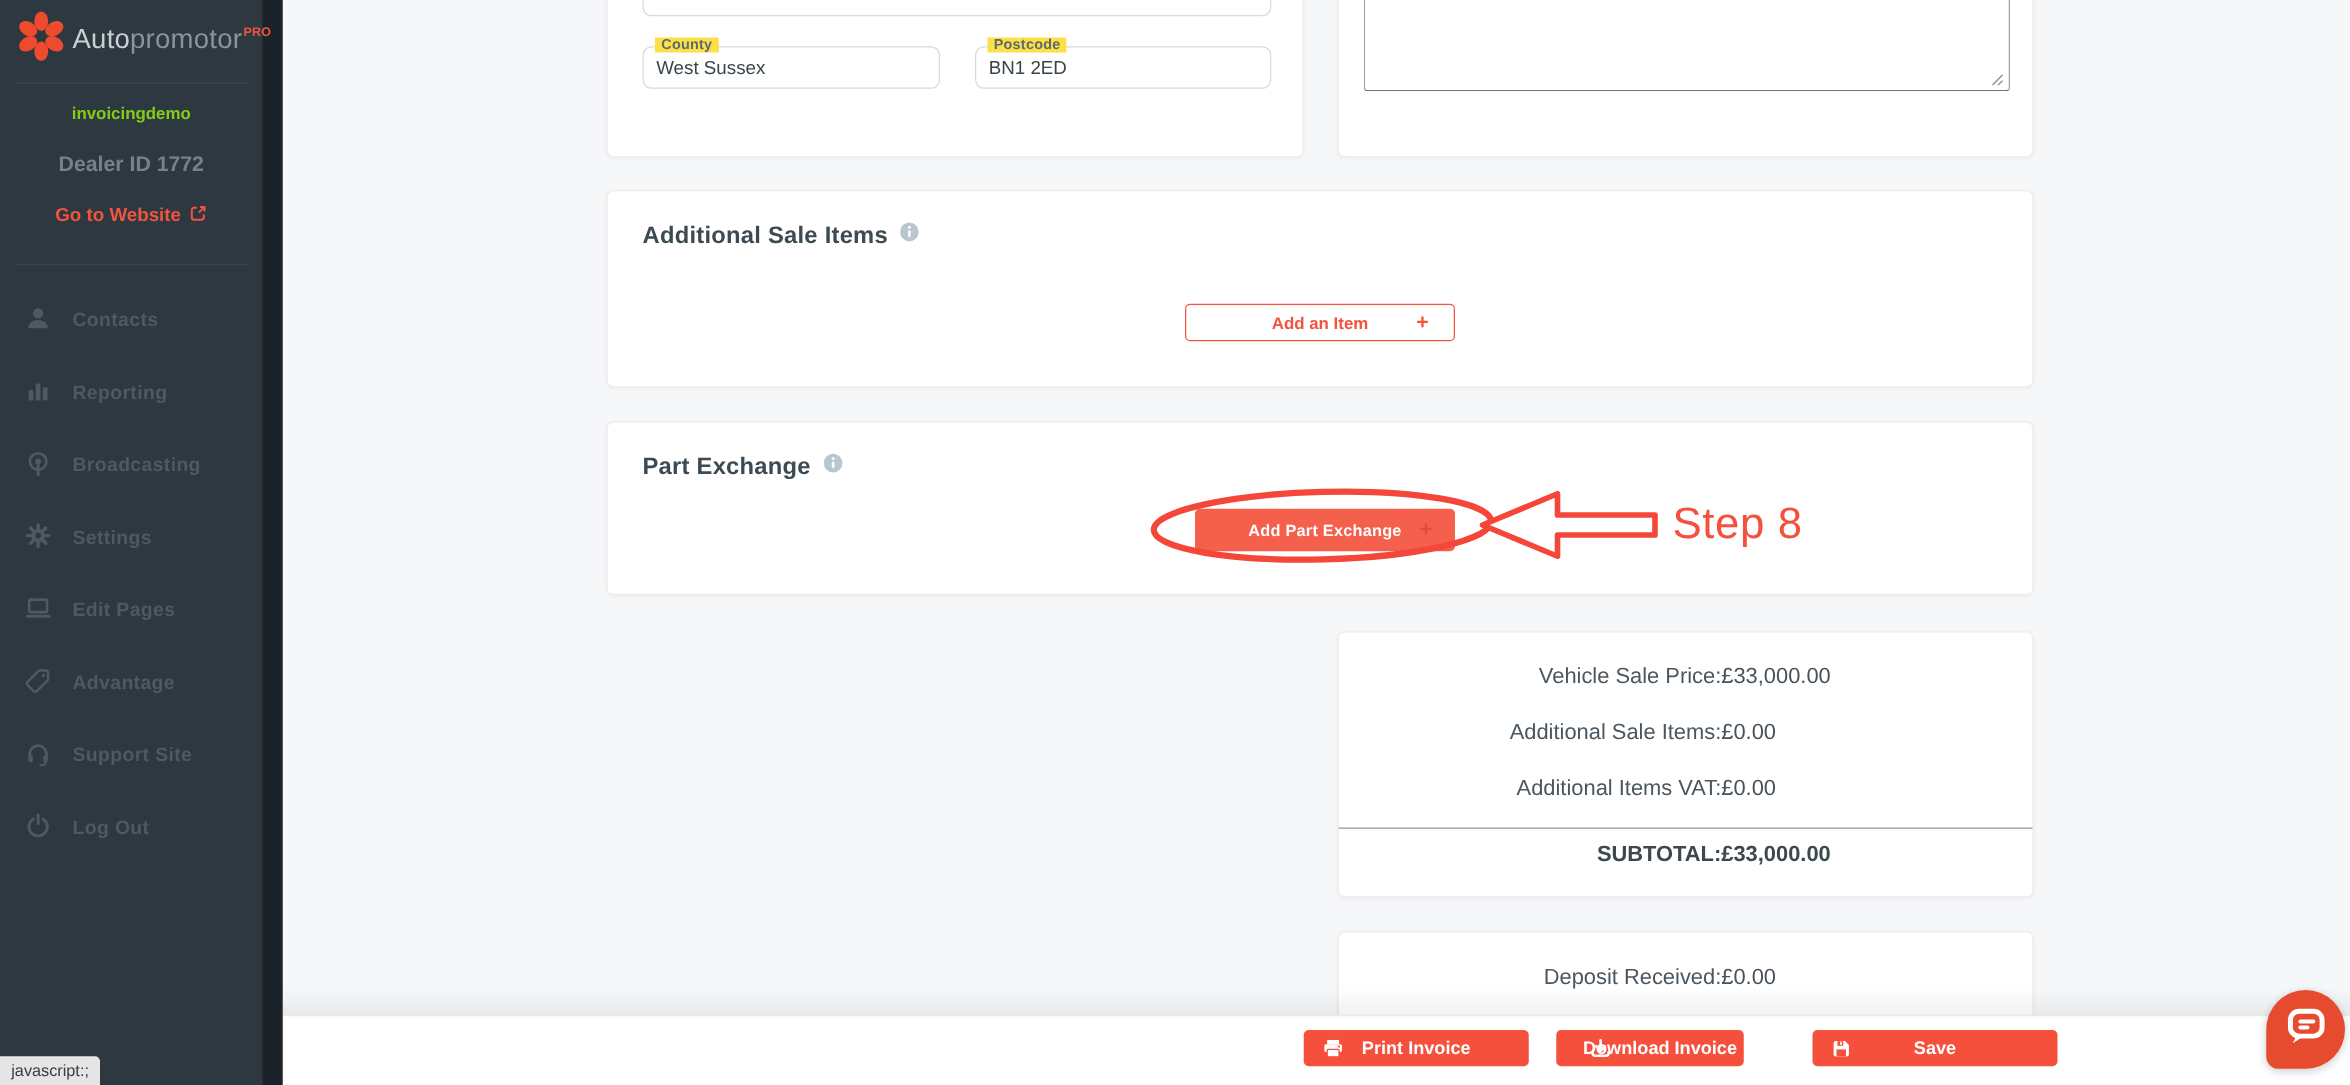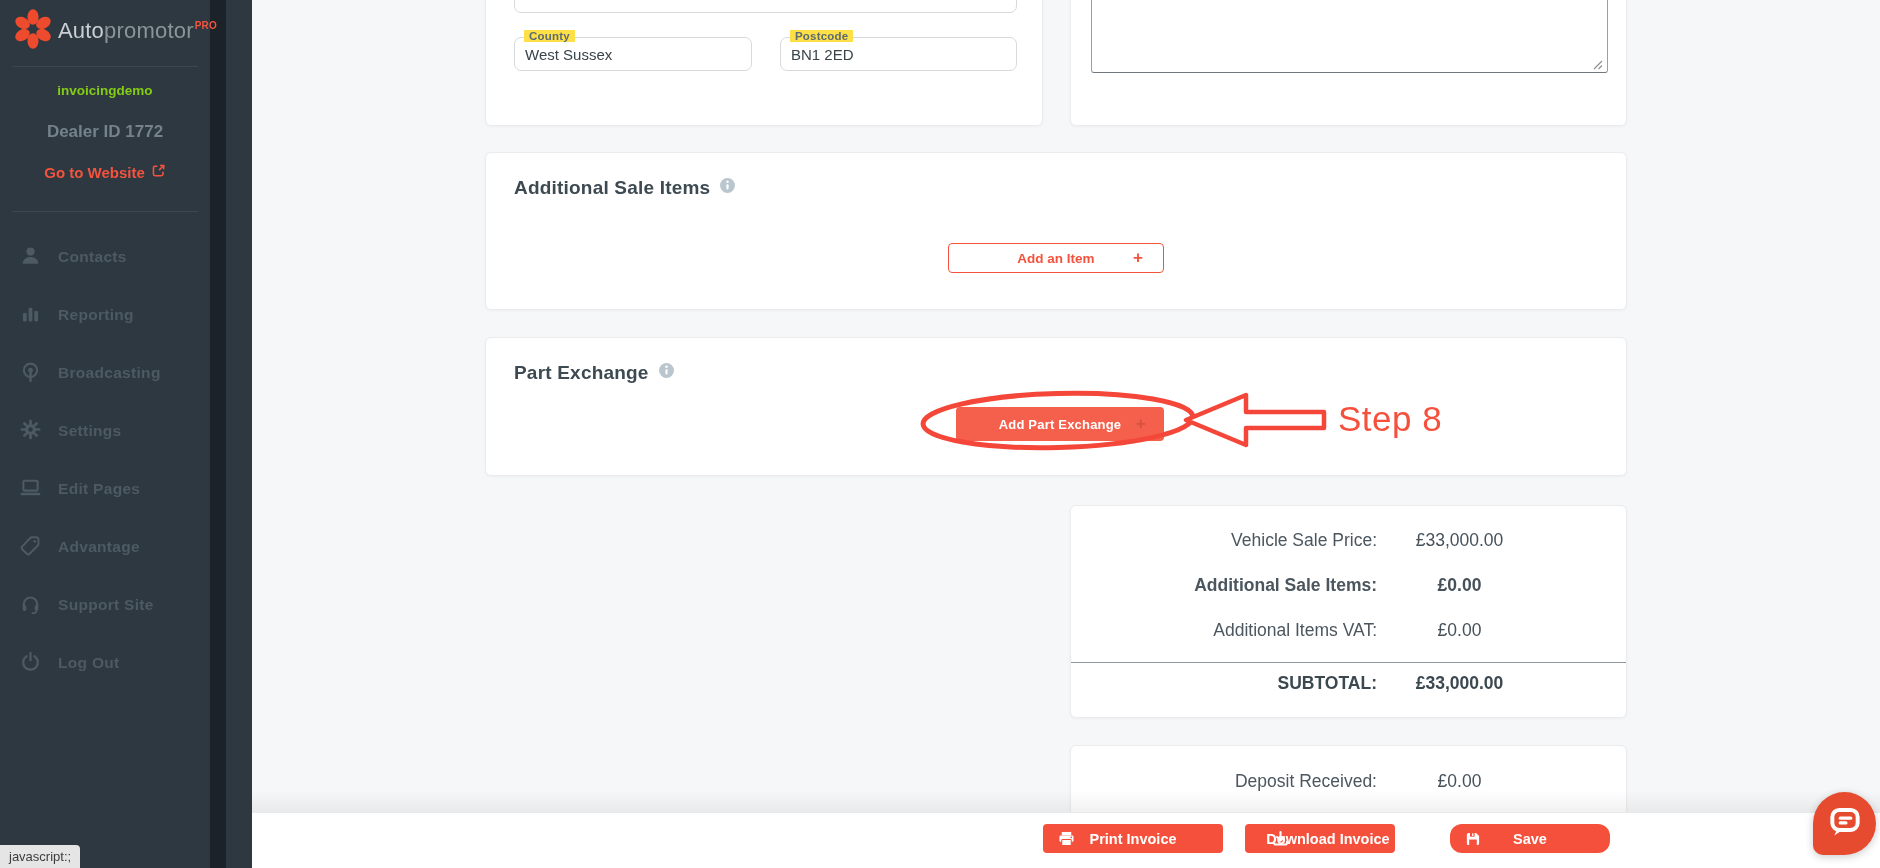--- a/index.html
+++ b/index.html
@@ -1,20 +1,20 @@
 <!DOCTYPE html>
 <html><head>
 <meta charset="utf-8">
 <style>
   html,body{margin:0;padding:0;background:#fff;}
   body{width:1880px;height:868px;overflow:hidden;font-family:"Liberation Sans",sans-serif;-webkit-font-smoothing:antialiased;}
   .app{position:relative;width:1880px;height:868px;background:#f6f7f8;overflow:hidden;}
 
   
-  .sidebar{position:absolute;left:0;top:0;width:226px;height:868px;background:#2d3840;z-index:30;padding-left:26px;}
+  .sidebar{position:absolute;left:0;top:0;width:226px;height:868px;background:#2d3840;z-index:30;}
   .sidebar-strip{position:absolute;left:210px;top:0;width:16px;height:868px;background:#1b2329;}
   .logo{position:absolute;left:11px;top:7px;width:196px;height:48px;display:flex;align-items:center;cursor:pointer;}
   .brand{margin-left:3px;font-size:22px;letter-spacing:.2px;white-space:nowrap;}
   .b-auto{color:#c9cfd3;}
   .b-promotor{color:#8b9499;}
   .b-pro{color:#f4533d;font-size:10px;font-weight:bold;vertical-align:9px;margin-left:1px;}
   .sdiv{position:absolute;left:12px;width:186px;height:1px;background:#3b464d;}
   .d1{top:66px;} .d2{top:211px;}
   .account{position:absolute;left:0;top:83px;width:210px;text-align:center;color:#84cc16;font-size:13.5px;font-weight:bold;}
   .dealer{position:absolute;left:0;top:122px;width:210px;text-align:center;color:#75828b;font-size:17px;font-weight:bold;}
@@ -52,35 +52,35 @@
   .btn-solid{position:absolute;left:470px;top:69px;width:208px;height:34px;border:none;border-radius:4px;background:#f4604c;color:#fff;font-size:13px;font-weight:bold;display:flex;align-items:center;justify-content:center;cursor:pointer;letter-spacing:.2px;font-family:"Liberation Sans",sans-serif;}
   .btn-solid .plus{position:absolute;right:18px;top:50%;transform:translateY(-50%);font-size:17px;font-weight:bold;color:#d7513f;}
 
   
   .anno-svg{position:absolute;left:900px;top:378px;width:560px;height:92px;z-index:20;pointer-events:none;}
   .step-label{position:absolute;left:1338px;top:399px;font-size:35px;color:#f4503c;z-index:20;letter-spacing:.5px;}
 
   
   .trow{position:absolute;left:0;width:100%;height:26px;display:flex;}
   .t-label{width:306px;text-align:right;font-size:17.5px;color:#4b565e;}
-  .t-value{width:165px;text-align:center;font-size:17.5px;color:#46515a;}
+  .t-value{width:165px;text-align:left;font-size:17.5px;color:#46515a;}
   .t-bold .t-label,.t-bold .t-value{font-weight:bold;color:#3c4850;}
   .t-line{position:absolute;left:0;top:156px;width:100%;height:1px;background:#8f979d;}
 
   
   .footer{position:absolute;left:226px;top:812px;width:1654px;height:56px;background:#fff;border-top:1px solid #e7e9ea;z-index:25;}
   .footer::before{content:"";position:absolute;left:0;top:-23px;width:100%;height:22px;background:linear-gradient(to bottom,rgba(0,0,0,0),rgba(0,0,0,.055));pointer-events:none;}
   .fbtn{position:absolute;top:11px;height:29px;border:none;border-radius:4px;background:#f4503c;color:#fff;font-size:14.5px;font-weight:bold;cursor:pointer;font-family:"Liberation Sans",sans-serif;}
   .fbtn .fico{position:absolute;left:14px;top:50%;transform:translateY(-50%);display:flex;}
   .fbtn .ftxt{position:absolute;left:0;top:0;width:100%;height:100%;display:flex;align-items:center;justify-content:center;}
   .fbtn.dl .fico{left:26px;}
   .fbtn.dl .ftxt{padding-left:16px;box-sizing:border-box;}
   .b-print{left:817px;width:180px;}
   .b-download{left:1019px;width:150px;}
-  .b-save{left:1224px;width:160px;border-radius:12px;}
+  .b-save{left:1224px;width:196px;}
 
   
   .chat{position:absolute;left:1813px;top:792px;width:63px;height:63px;background:#e64b30;border-radius:32px 32px 32px 10px;display:flex;align-items:center;justify-content:center;cursor:pointer;z-index:40;box-shadow:0 2px 8px rgba(0,0,0,.2);}
 
   
   .jsbar{position:absolute;left:0;bottom:0;height:23px;line-height:23px;padding:0 9px;background:#e5e5e5;color:#3c3c3c;font-size:13px;border-top-right-radius:4px;z-index:50;}
 </style>
 </head>
 <body>
 
@@ -267,21 +267,21 @@
         <span>Add Part Exchange</span>
         <span class="plus">+</span>
       </button>
     </div>
 
     <div class="card card-tot">
       <div class="trow" style="top:24px;">
         <div class="t-label">Vehicle Sale Price:</div>
         <div class="t-value">£33,000.00</div>
       </div>
-      <div class="trow" style="top:69px;font-weight:bold;">
+      <div class="trow" style="top:69px;">
         <div class="t-label">Additional Sale Items:</div>
         <div class="t-value">£0.00</div>
       </div>
       <div class="trow" style="top:114px;">
         <div class="t-label">Additional Items VAT:</div>
         <div class="t-value">£0.00</div>
       </div>
       <div class="t-line"></div>
       <div class="trow t-bold" style="top:167px;">
         <div class="t-label">SUBTOTAL:</div>

